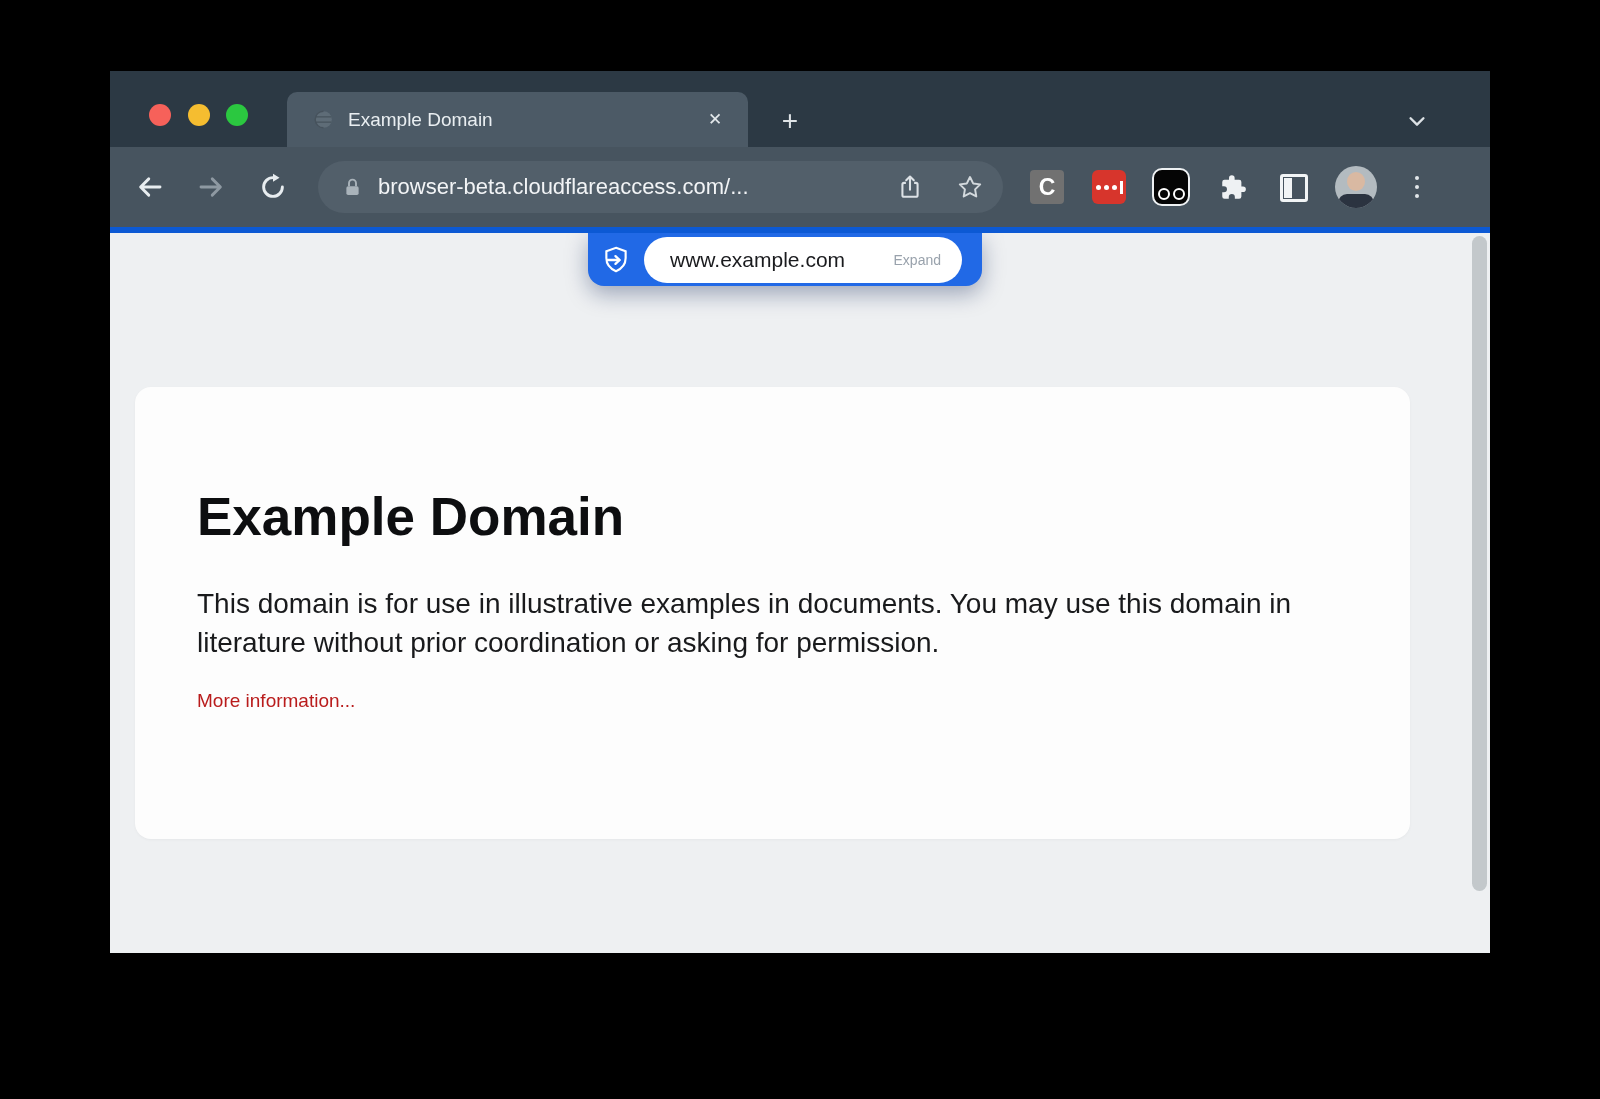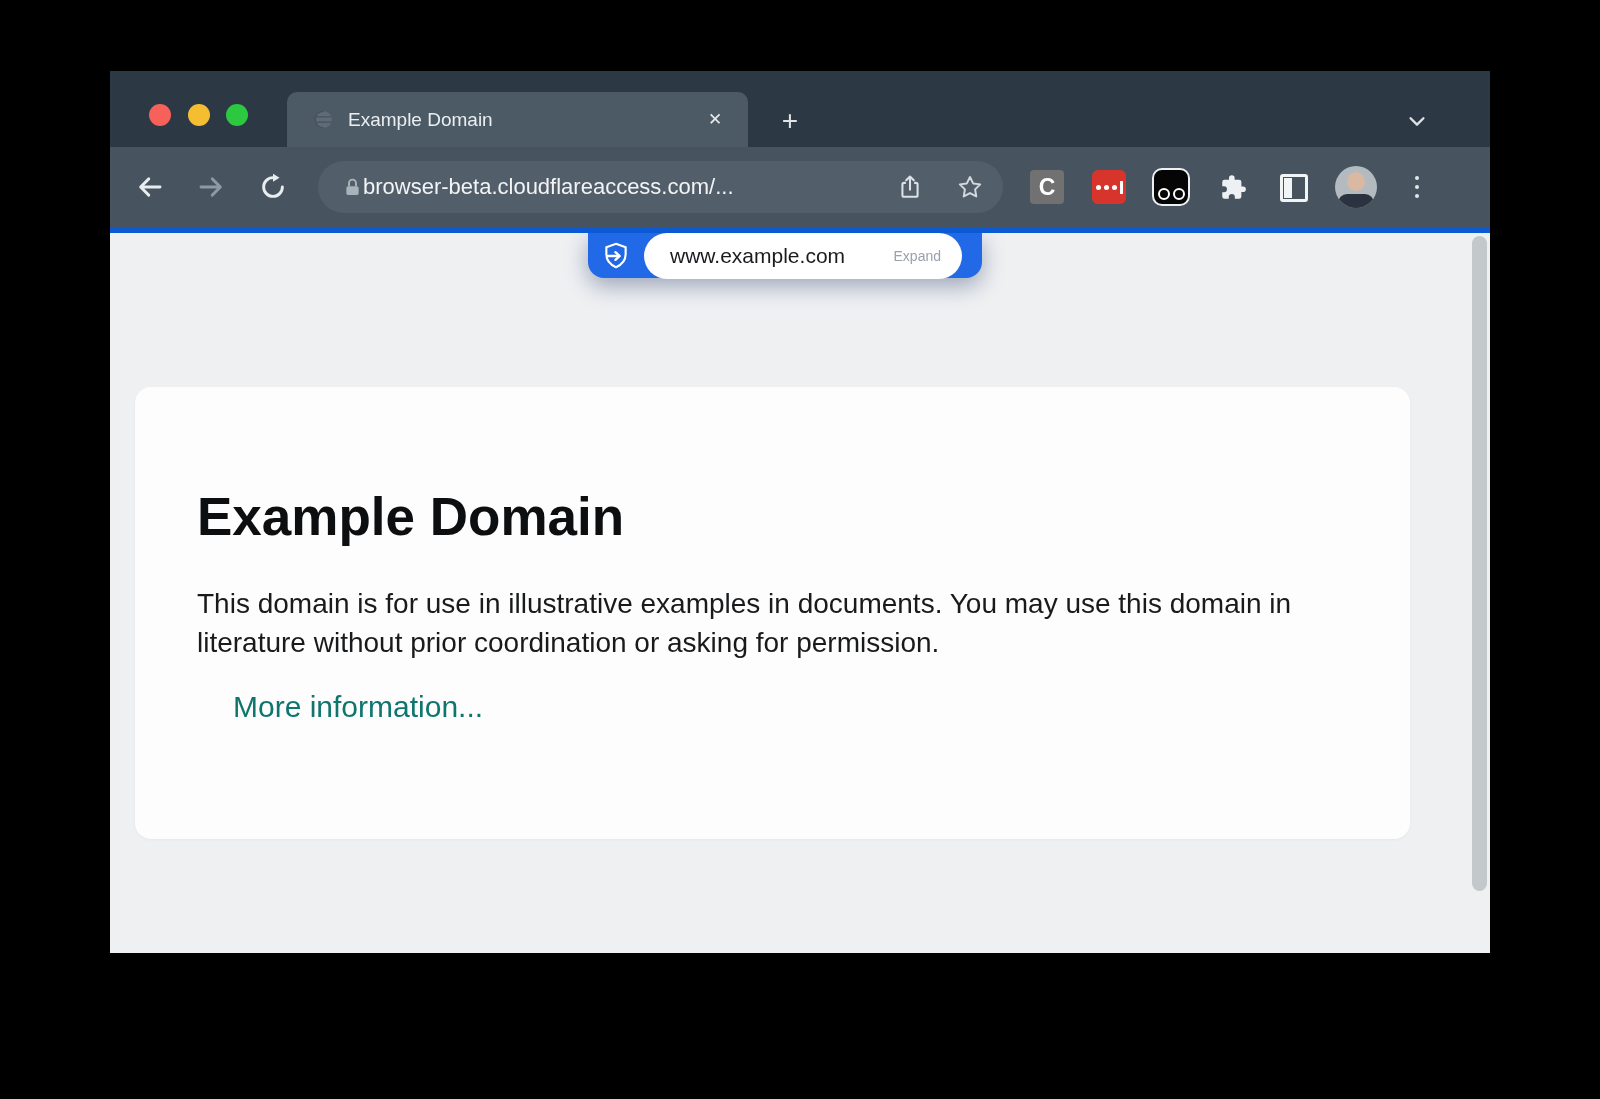--- a/index.html
+++ b/index.html
@@ -37,21 +37,21 @@
   #toolbar { left: 0; top: 76px; width: 100%; height: 80px; background: #47545f; }
   .navbtn { top: 18px; width: 44px; height: 44px; display: flex; align-items: center;
     justify-content: center; border-radius: 50%; }
   #btn-back    { left: 18px; }
   #btn-forward { left: 79px; }
   #btn-reload  { left: 141px; }
 
   #omnibox { left: 208px; top: 14px; width: 685px; height: 52px; border-radius: 26px;
     background: #525f6a; display: flex; align-items: center; padding: 0 20px 0 24px; }
   #omnibox .lock { width: 21px; height: 21px; flex: none; }
-  #omnibox .url { font-size: 22px; color: #f2f4f6; white-space: nowrap;
+  #omnibox .url { margin-left: 15px; font-size: 22px; color: #f2f4f6; white-space: nowrap;
     overflow: hidden; flex: 1; }
   #omnibox .boxicon { flex: none; width: 26px; height: 26px; }
   #omnibox .gap { flex: none; width: 34px; }
 
   .ext { top: 23px; width: 34px; height: 34px; display: flex; align-items: center;
     justify-content: center; }
   #ext-c { left: 920px; background: #717171; border-radius: 4px; color: #fff;
     font-size: 23px; font-weight: bold; }
   #ext-lastpass { left: 982px; background: #d7352c; border-radius: 6px; gap: 3px; }
   #ext-lastpass .dot { width: 5px; height: 5px; border-radius: 50%; background: #fff; }
@@ -75,38 +75,38 @@
     flex-direction: column; align-items: center; justify-content: center; gap: 4.5px; }
   #menu-dots .dot { width: 4.5px; height: 4.5px; border-radius: 50%; background: #e2e7ea; }
 
   
   #blue-line { left: 0; top: 156px; width: 100%; height: 6px; background: #0c59d4; }
 
   
   #content { left: 0; top: 162px; width: 100%; height: 720px; background: #eef0f2;
     overflow: hidden; }
 
-  #banner { left: 478px; top: 0; width: 394px; height: 45px; background: #2169e6;
+  #banner { left: 478px; top: 0; width: 394px; height: 53px; background: #2169e6;
     border-radius: 0 0 16px 16px; box-shadow: 0 8px 22px rgba(10, 30, 80, 0.35);
     display: flex; align-items: center; padding-left: 13px; }
   #banner .shield { width: 30px; height: 30px; flex: none; }
   #banner .pill { margin-left: 13px; width: 318px; height: 46px; border-radius: 23px;
     background: #ffffff; display: flex; align-items: center; justify-content: space-between;
     padding: 0 21px 0 26px; }
   #banner .host { font-size: 21px; color: #1a1b1e; }
   #banner .expand { font-size: 14px; color: #99a2ac; }
 
   #card { left: 25px; top: 154px; width: 1275px; height: 452px; background: #fdfdfd;
     border-radius: 16px; padding-left: 62px; box-shadow: 0 1px 3px rgba(0,0,0,0.04); }
   #card h1 { padding-top: 100px; font-size: 53px; font-weight: bold; color: #0d0e10;
     line-height: 1.15; }
   #card p { margin-top: 36px; font-size: 28px; line-height: 39px; max-width: 1152px;
     color: #191a1c; }
-  #card a { display: inline-block; margin-top: 28px; font-size: 30px; color: #0f766e;
-    text-decoration: none; margin-left: 36px; }
+  #card a { display: inline-block; margin-top: 28px; font-size: 19px; color: #b91c1c;
+    text-decoration: none; }
 
   #scroll-thumb { left: 1362px; top: 3px; width: 15px; height: 655px; border-radius: 8px;
     background: #c3c8cb; }
 </style>
 </head>
 <body>
 
 <div id="window" class="abs">
 
   <div id="tabstrip" class="abs">

